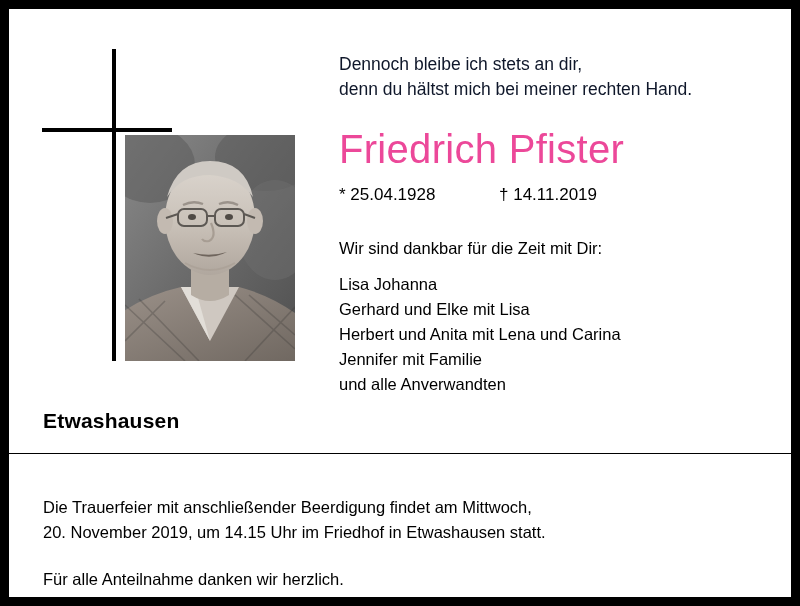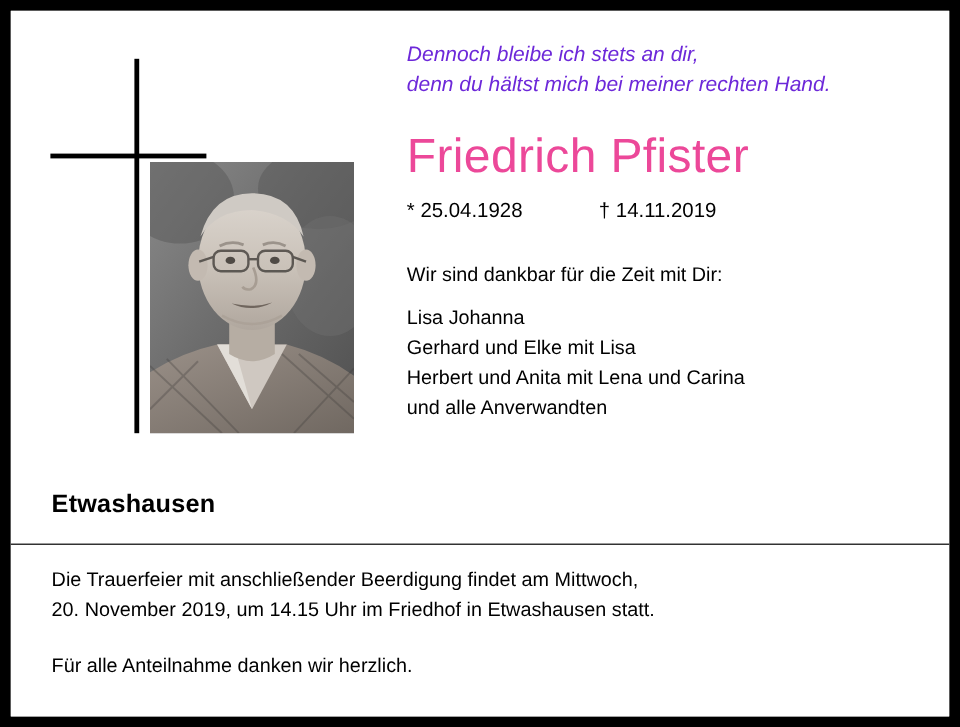--- a/index.html
+++ b/index.html
@@ -80,25 +80,24 @@
   }
 
   
   .right-col {
     position: absolute;
     left: 330px;
     top: 0;
     right: 12px;
   }
   .verse {
-    margin-top: 24px;
-    font-style: italic;
+    margin-top: 43px;
     font-size: 17.5px;
     line-height: 1.45;
-    color: #6d28d9;
+    color: #0f172a;
   }
   .name {
     margin-top: 24px;
     font-size: 40px;
     line-height: 1.1;
     letter-spacing: 0.3px;
     font-weight: normal;
     color: #ec4899;
   }
   .dates {
@@ -126,21 +125,21 @@
     left: 0;
     right: 0;
     top: 444px;
     height: 1px;
     background: #000000;
   }
   .footer {
     position: absolute;
     left: 34px;
     right: 20px;
-    top: 462px;
+    top: 486px;
     font-size: 16.5px;
     line-height: 1.52;
   }
   .footer .ceremony { margin: 0; }
   .footer .thanks-note { margin: 22px 0 0 0; }
 </style>
 </head>
 <body>
 
 <div class="obituary">
@@ -236,20 +235,21 @@
         <div class="birth">* 25.04.1928</div>
         <div class="death">† 14.11.2019</div>
       </div>
 
       <div class="thanks">Wir sind dankbar für die Zeit mit Dir:</div>
 
       <div class="family">
           <div class="line"><span>Lisa </span><b>Johanna</b></div>
           <div class="line"><b>Gerhard</b><span> und </span><b>Elke</b><span> mit </span><b>Lisa</b></div>
           <div class="line"><b>Herbert</b><span> und </span><b>Anita</b><span> mit </span><b>Lena</b><span> und </span><b>Carina</b></div>
+          <div class="line"><b>Jennifer</b><span> mit Familie</span></div>
           <div class="line"><span>und alle Anverwandten</span></div>
         </div>
     </div>
 
     <div class="divider"></div>
 
     <div class="footer">
       <p class="ceremony">
         <span>Die Trauerfeier mit anschließender Beerdigung findet am Mittwoch,</span><br>
         <span>20. November 2019, um 14.15 Uhr im Friedhof in Etwashausen statt.</span>

